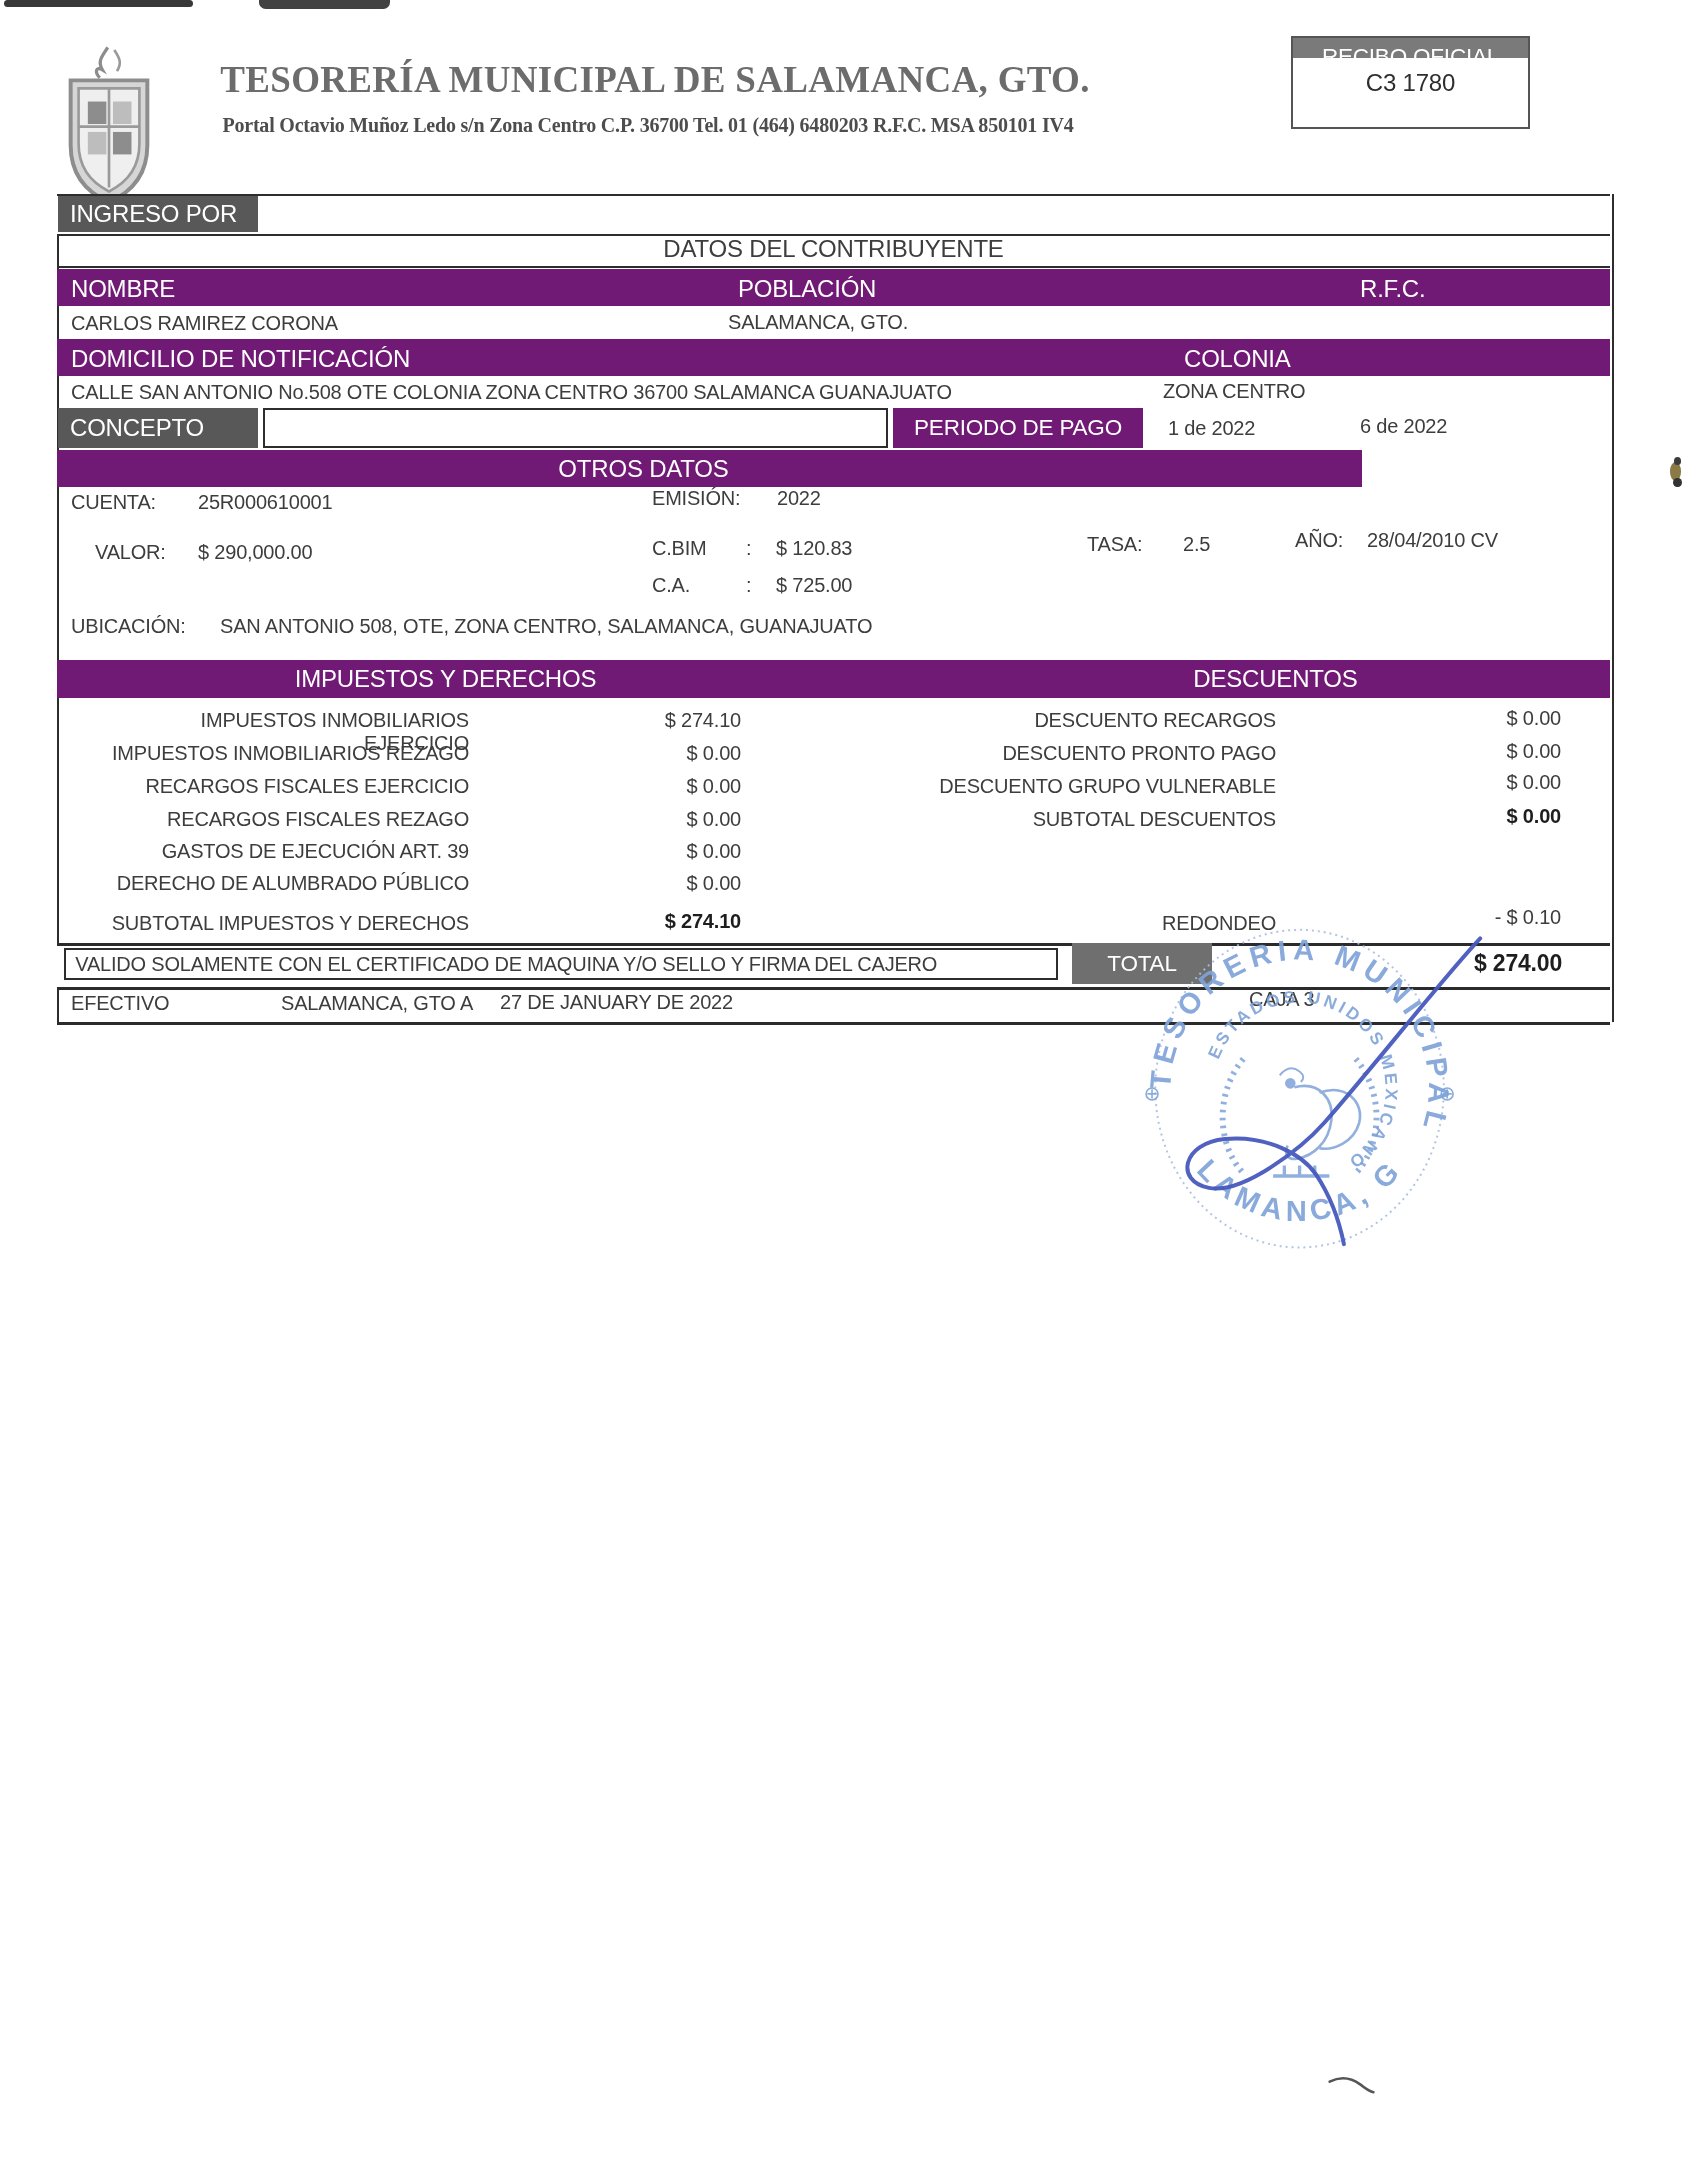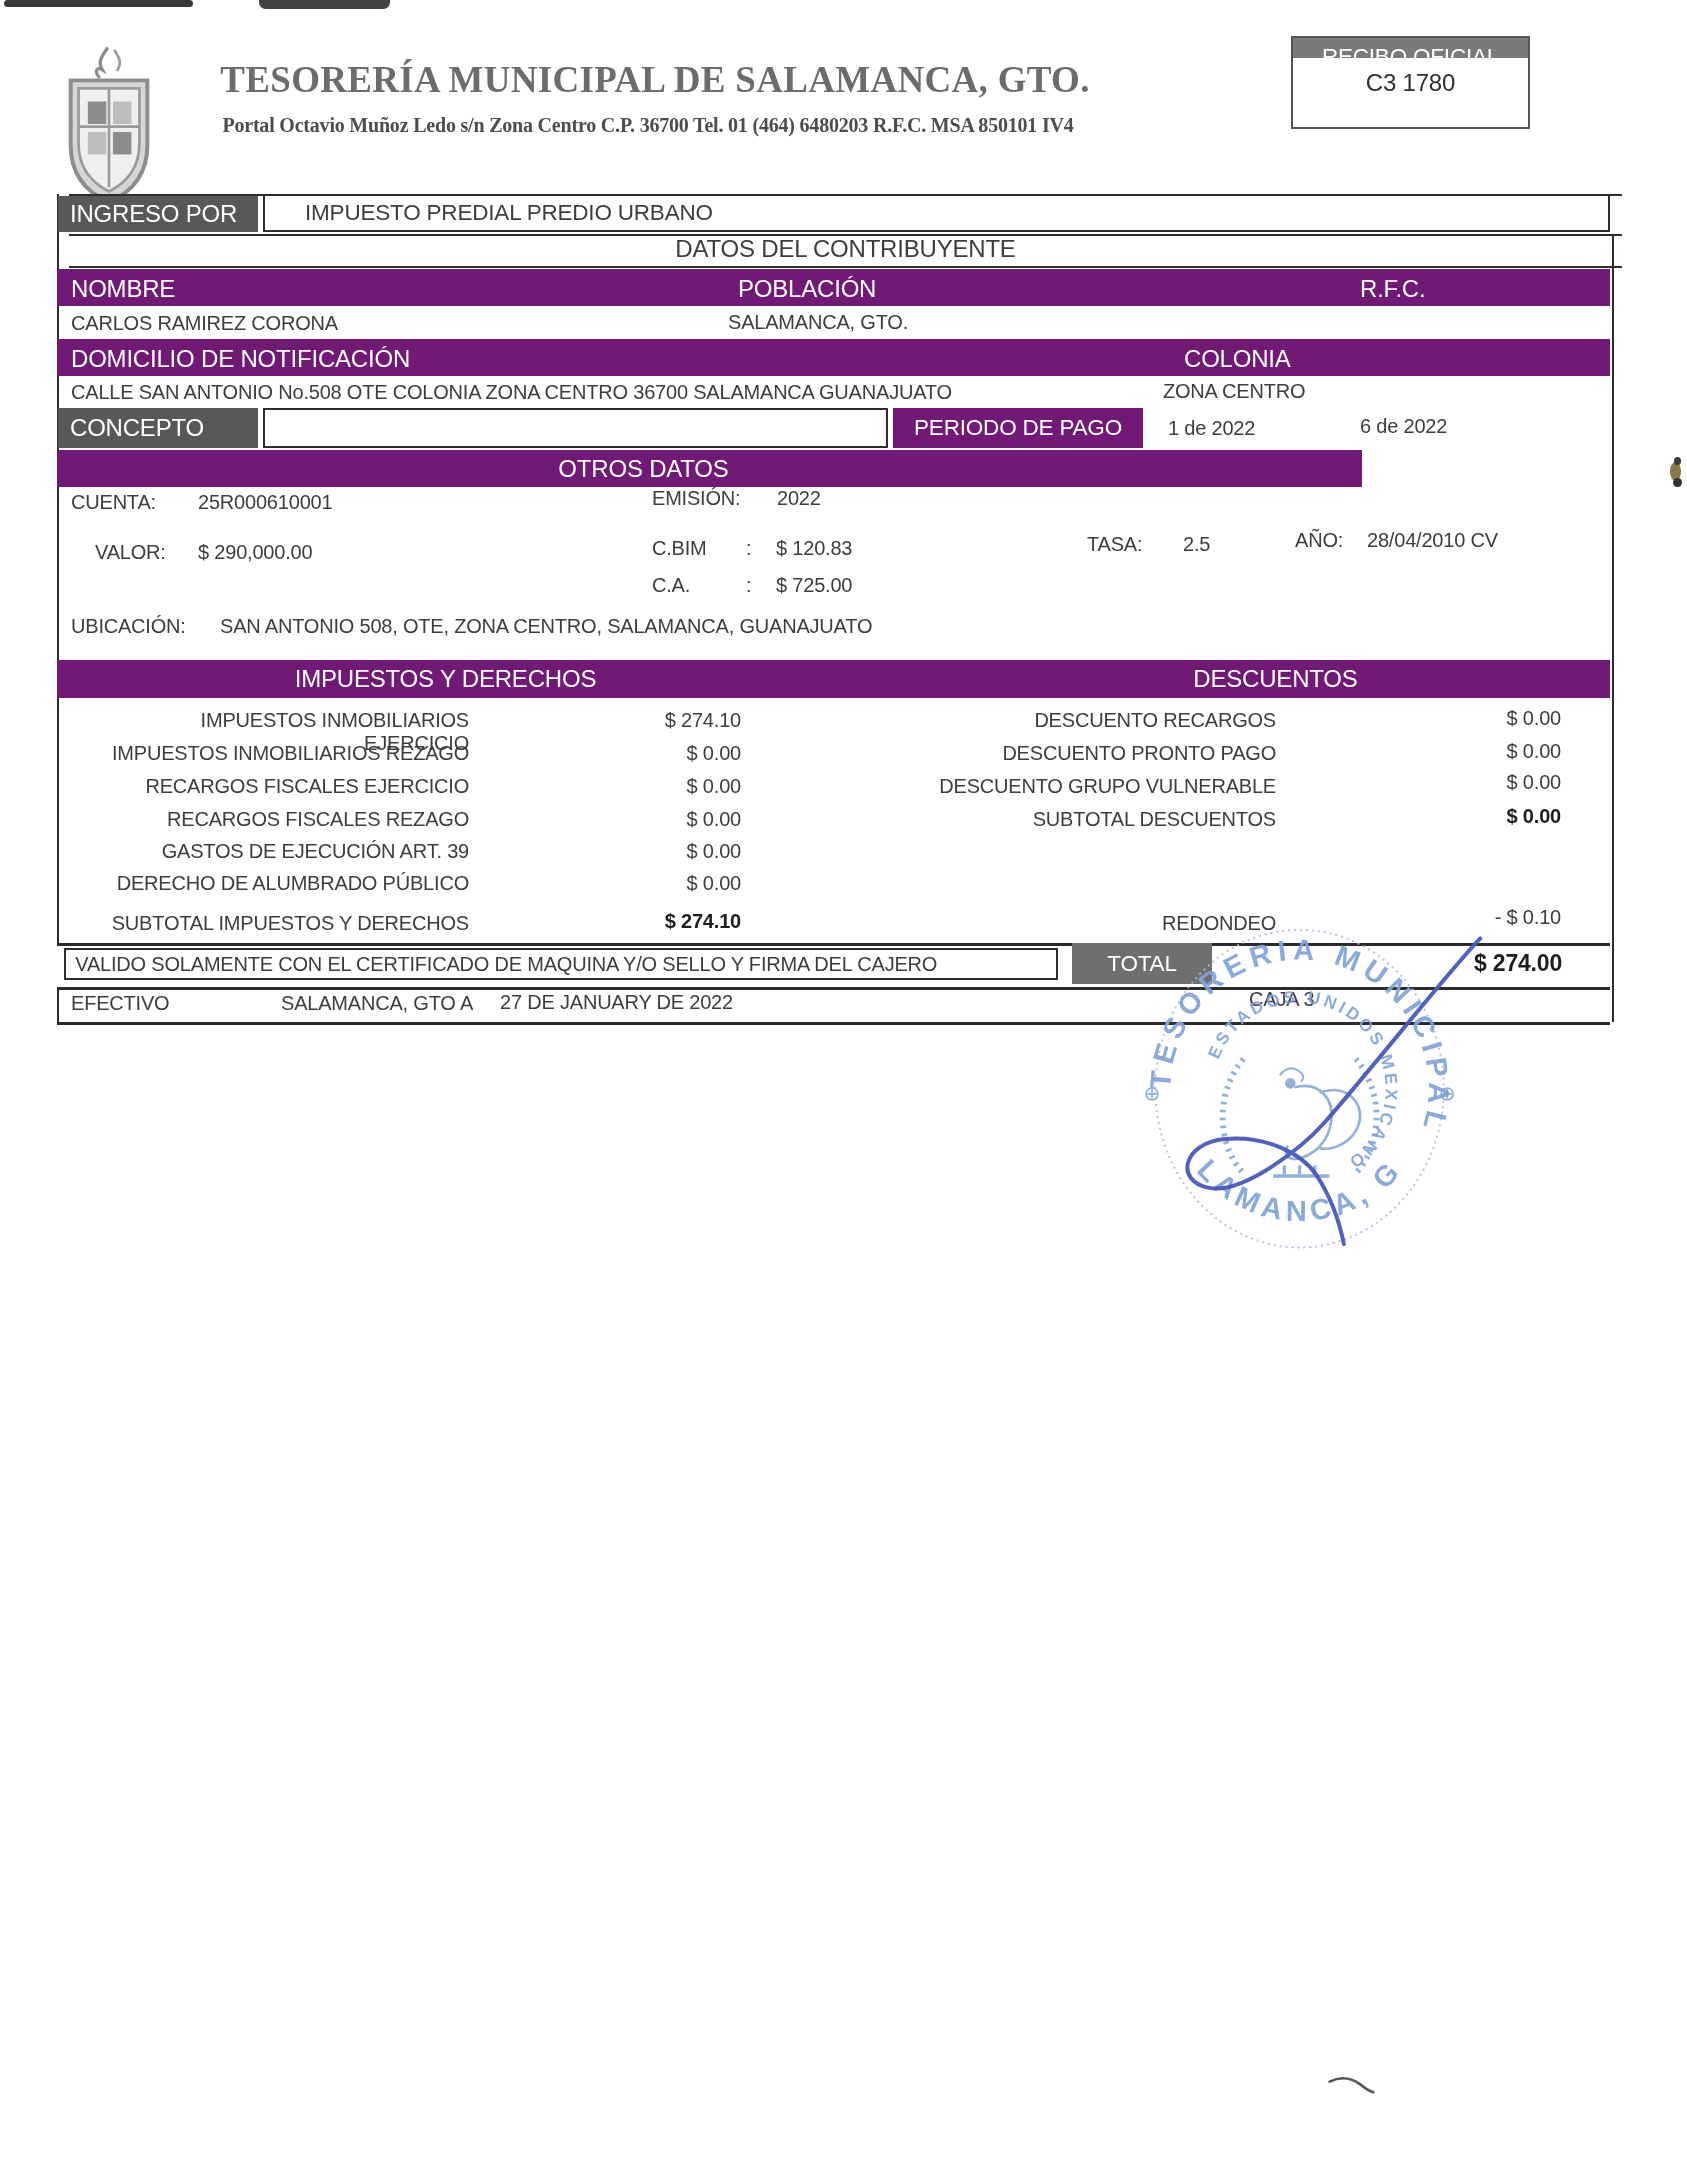--- a/index.html
+++ b/index.html
@@ -9,21 +9,21 @@
     letter-spacing:-0.2px;
   }
   .abs{position:absolute;}
   .t30{font-size:20px;} .t32{font-size:23px;} .t34{font-size:22.5px;} .t36{font-size:24px;}
   .white{color:#ffffff;}
   .b{font-weight:bold; color:#1e1e1e;}
   .bar{background:#701a75;}
   .darkbox{background:#585858;}
   .frame{border-left:2.6px solid #2d2d2d; border-right:2.6px solid #2d2d2d; pointer-events:none;}
   .row-line-t{border-top:2.6px solid #2d2d2d;}
-  .row-line-b{border-bottom:2.6px solid #2d2d2d;margin-left:12px;}
+  .row-line-b{border-bottom:2.6px solid #2d2d2d;}
   .thick-t{border-top:3.3px solid #2b2b2b;}
   .thick-b{border-bottom:3.3px solid #2b2b2b;}
   .cell{border:2px solid #2d2d2d; background:#fff; box-sizing:border-box;}
   .right{text-align:right;}
   .center{text-align:center;}
   
   .h-title{font-family:"Liberation Serif", serif; font-weight:bold; color:#6c6c6c; font-size:37px; letter-spacing:0.3px;}
   .h-sub{font-family:"Liberation Serif", serif; font-weight:bold; color:#4d4d4d; font-size:20px;}
   .recibo{border:2px solid #555; box-sizing:border-box; background:#fff;}
   .recibo-head{background:#7a7a7a; color:#fff; text-align:center; font-size:22.5px; line-height:38px; height:20px;}
@@ -59,23 +59,20 @@
 
   <div class="abs recibo" style="left:1291px;top:36px;width:239px;height:93px;">
     <div class="recibo-head">RECIBO OFICIAL</div>
     <div class="recibo-num">C3 1780</div>
   </div>
 
   <div class="abs frame" style="left:57px;top:194px;width:1553px;height:828px;"></div>
 
   <div class="abs row-line-t row-line-b" style="left:57px;top:194px;width:1553px;height:38px;background:#fff;"></div>
   <div class="abs darkbox white t36" style="left:58px;top:196px;width:200px;height:36px;line-height:36px;padding-left:12px;box-sizing:border-box;">INGRESO POR</div>
-  <div class="abs cell" style="left:263px;top:194px;width:1347px;height:38px;">
-    <span class="t34" style="display:block;line-height:33px;padding-left:40px;">IMPUESTO PREDIAL PREDIO URBANO</span>
-  </div>
 
   <div class="abs row-line-b center t36" style="left:57px;top:232px;width:1553px;height:34px;line-height:34px;">DATOS DEL CONTRIBUYENTE</div>
 
   <div class="abs bar" style="left:57px;top:269px;width:1553px;height:37px;"></div>
   <span class="abs white t36" style="left:71px;top:275px;">NOMBRE</span>
   <span class="abs white t36" style="left:738px;top:275px;">POBLACIÓN</span>
   <span class="abs white t36" style="left:1360px;top:275px;">R.F.C.</span>
 
   <span class="abs t30" style="left:71px;top:312px;">CARLOS RAMIREZ CORONA</span>
   <span class="abs t30" style="left:728px;top:311px;">SALAMANCA, GTO.</span>

